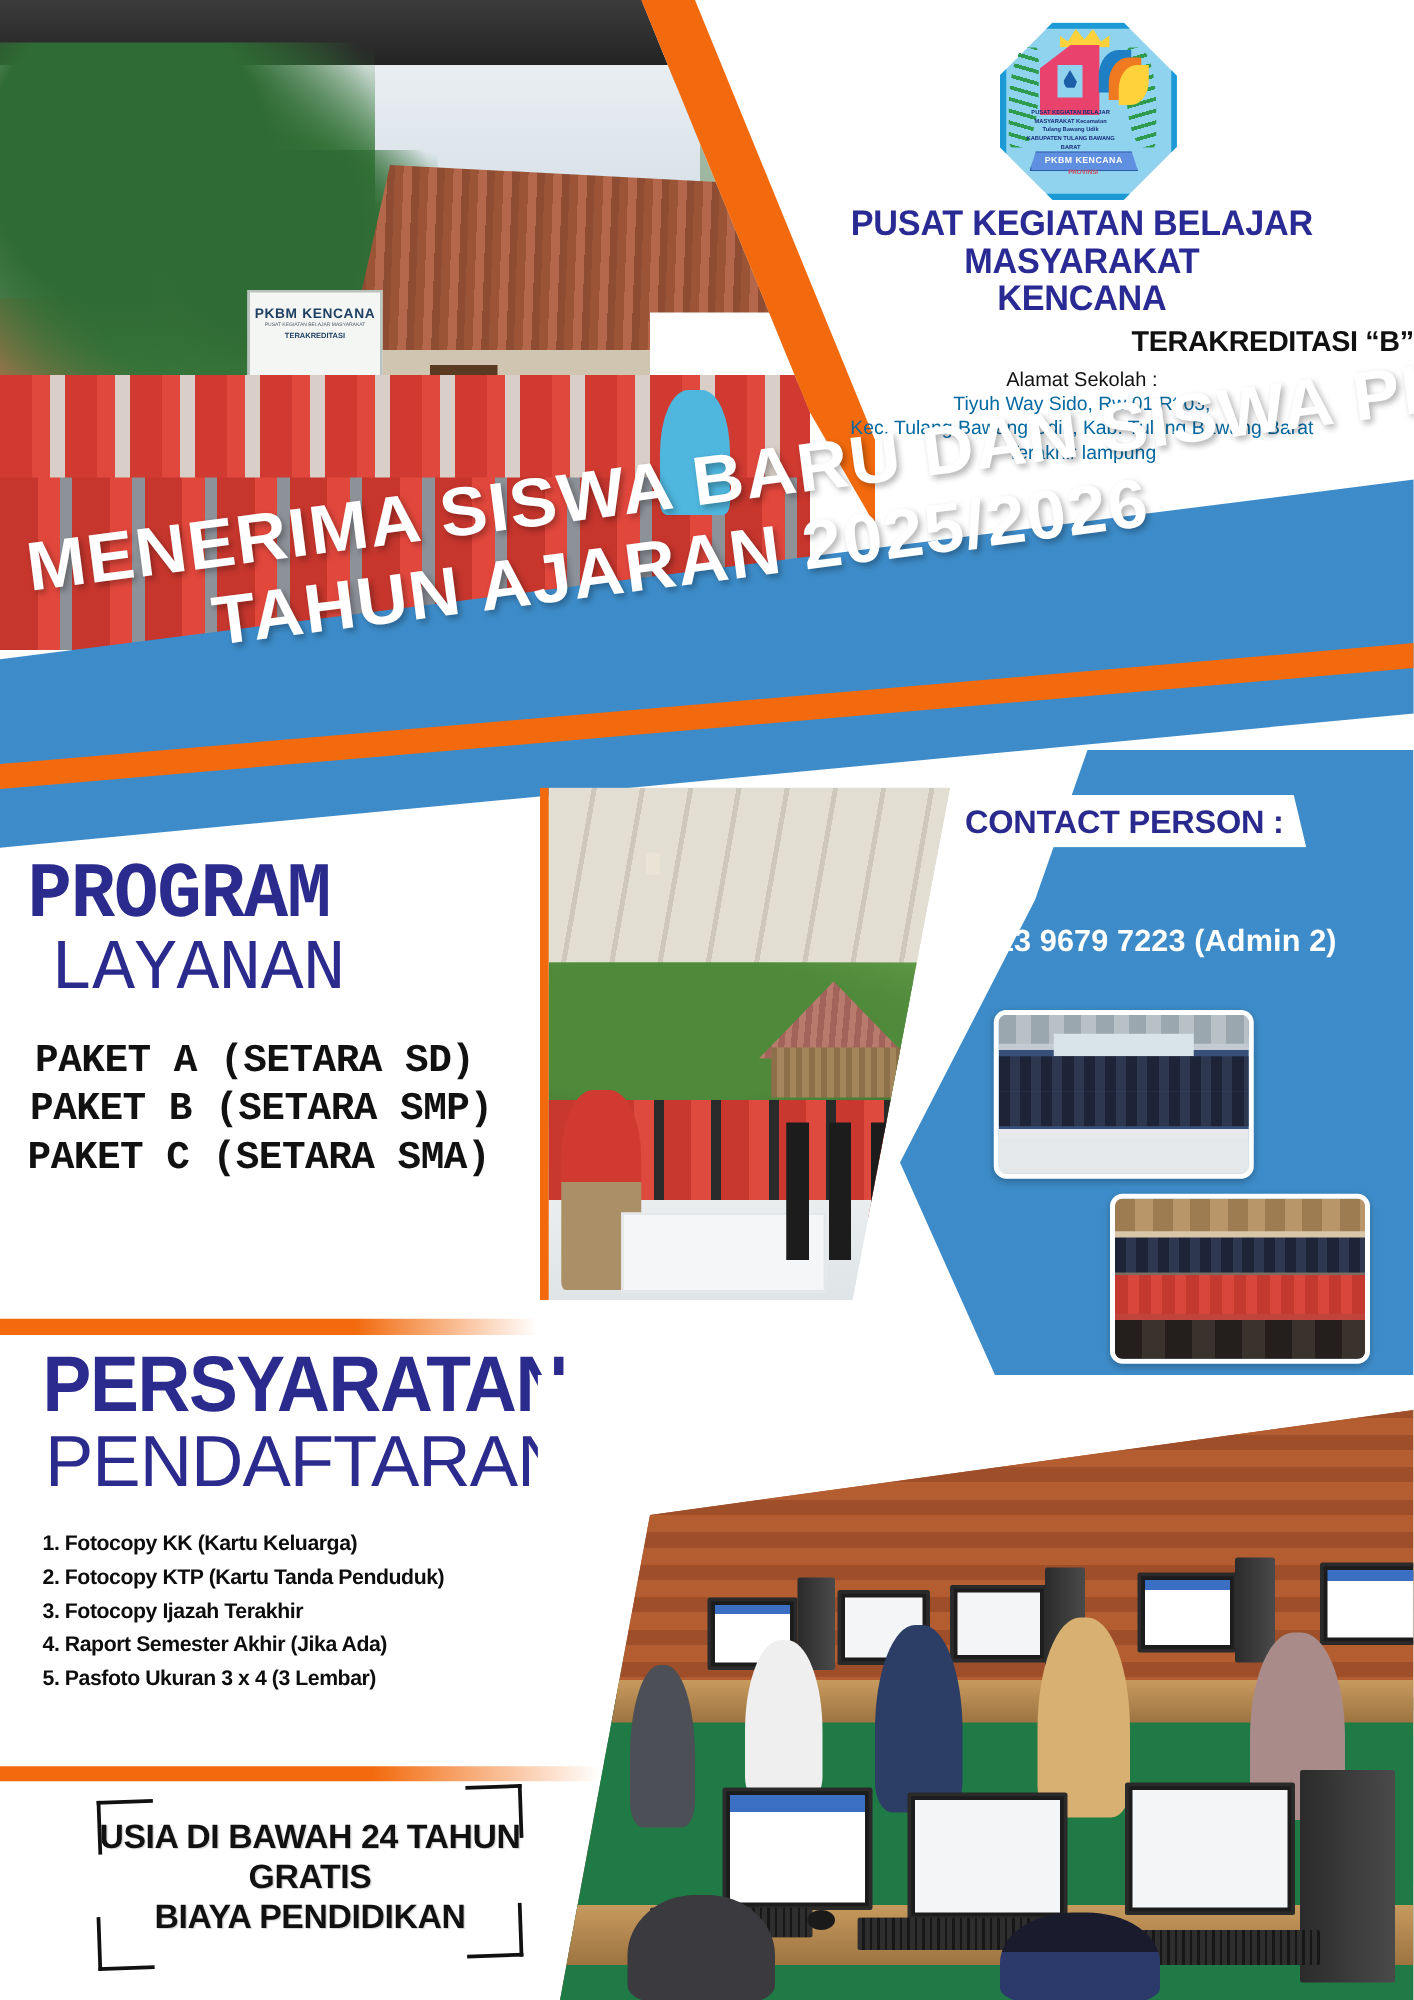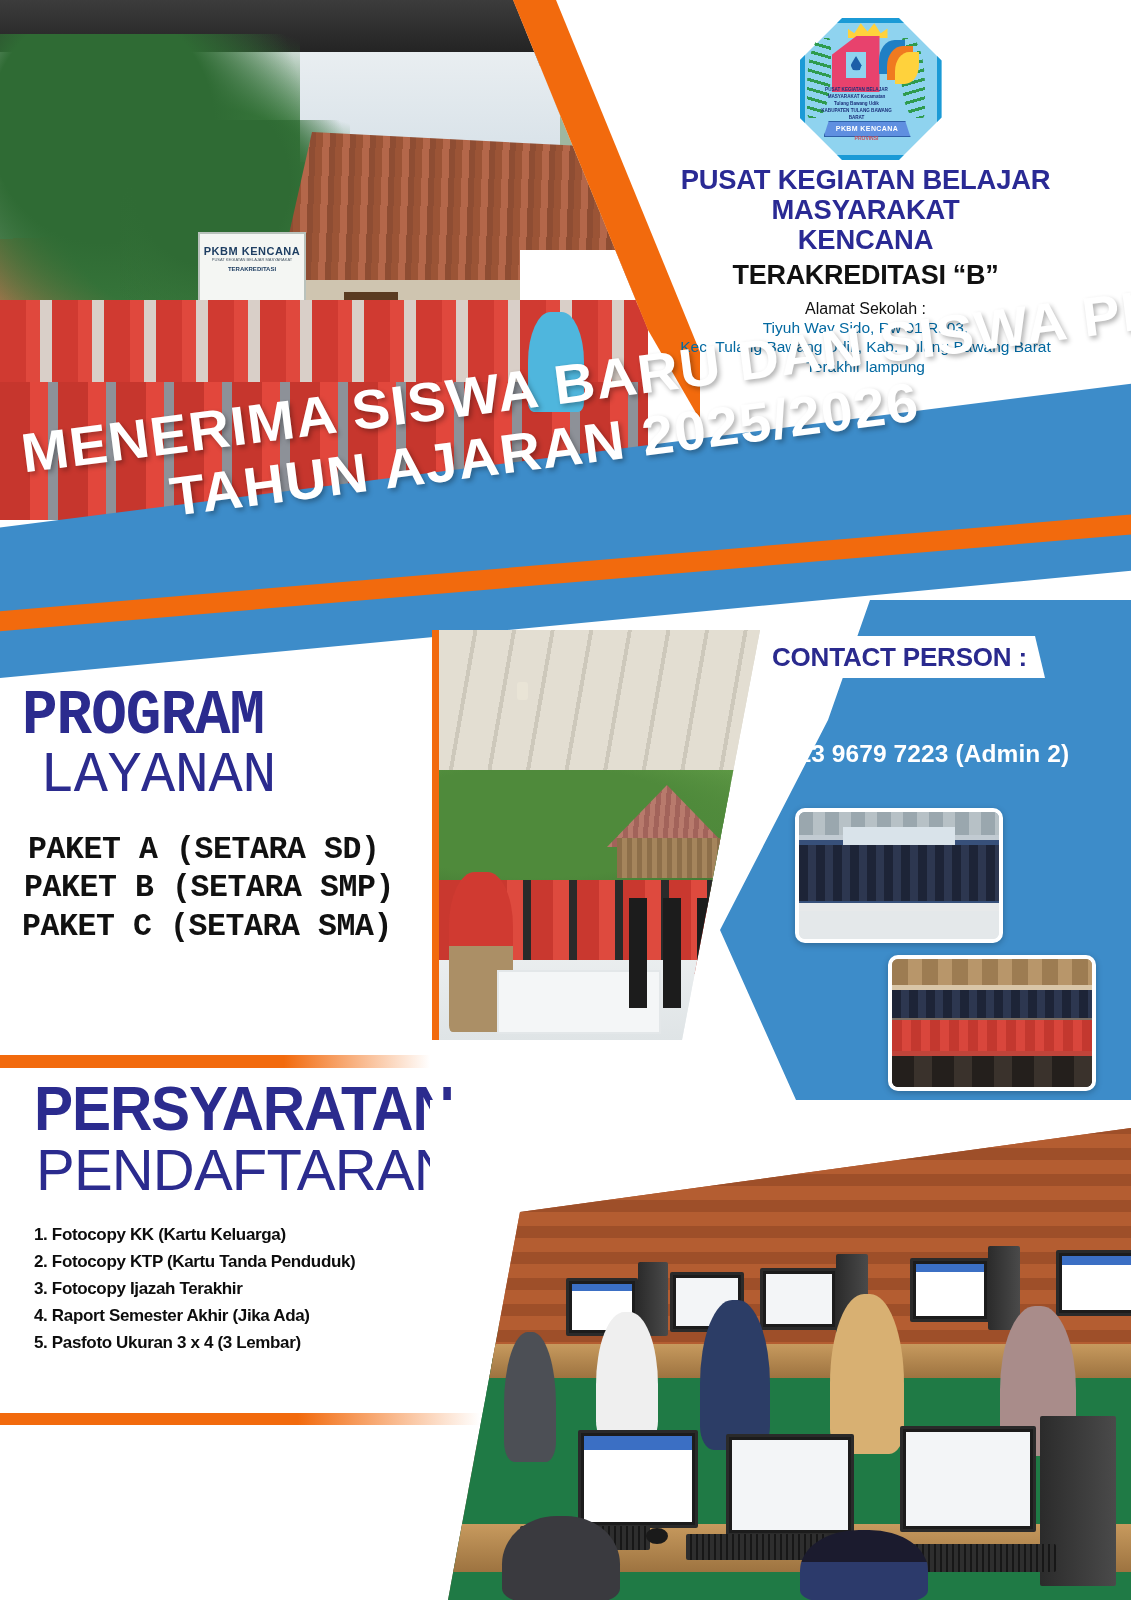--- a/index.html
+++ b/index.html
@@ -123,22 +123,22 @@
   .logo-laurel-r { right:16px; transform: scaleX(-1); }
 
   #org-title {
     font-size: 28.5px; font-weight: bold; color: #2a2a94;
     line-height: 1.06; letter-spacing: -0.2px;
     font-stretch: condensed; transform: scaleX(.96);
     margin-top: 6px;
   }
   #org-title .line2 { display:block; }
   #accreditation {
-    font-size: 27px; font-weight: bold; color: #111;
-    margin-top: 5px; letter-spacing: -.3px;
+    font-size: 23px; font-weight: bold; color: #111;
+    margin-top: 5px; letter-spacing: -.3px; text-align: right;
   }
   #addr-label {
     font-size: 16px; font-weight: normal; color: #111; margin-top: 9px;
   }
   .addr-line { font-size: 15.5px; color: #0369a1; line-height: 1.26; }
 
   
   #banner-blue {
     left: -20px; top: 380px; width: 1180px; height: 300px;
     background: #3d8cc9;
@@ -541,14 +541,23 @@
     <div class="bp-kb" style="left:238px;top:406px;width:142px;height:26px;"></div>
     <div class="bp-kb" style="left:458px;top:416px;width:150px;height:28px;"></div>
     <div class="abs" style="left:198px;top:400px;width:22px;height:16px;background:#1a1a1a;border-radius:50%;"></div>
 
     <div class="bp-person" style="left:54px;top:388px;width:118px;height:86px;background:#3a3a3f;"></div>
     <div class="bp-person" style="left:352px;top:402px;width:128px;height:72px;background:linear-gradient(180deg,#1b1b2e 0 44%,#2c3a6b 44% 100%);"></div>
   </div>
 
   <div id="orange-divider-2" class="abs"></div>
 
+  <div id="gratis-box" class="abs">
+    <div class="corner tl"></div>
+    <div class="corner tr"></div>
+    <div class="corner bl"></div>
+    <div class="corner br"></div>
+    <div id="gratis-l1" class="gratis-line">USIA DI BAWAH 24 TAHUN</div>
+    <div id="gratis-l2" class="gratis-line">GRATIS</div>
+    <div id="gratis-l3" class="gratis-line">BIAYA PENDIDIKAN</div>
+  </div>
 
 </div>
 
 </body></html>

